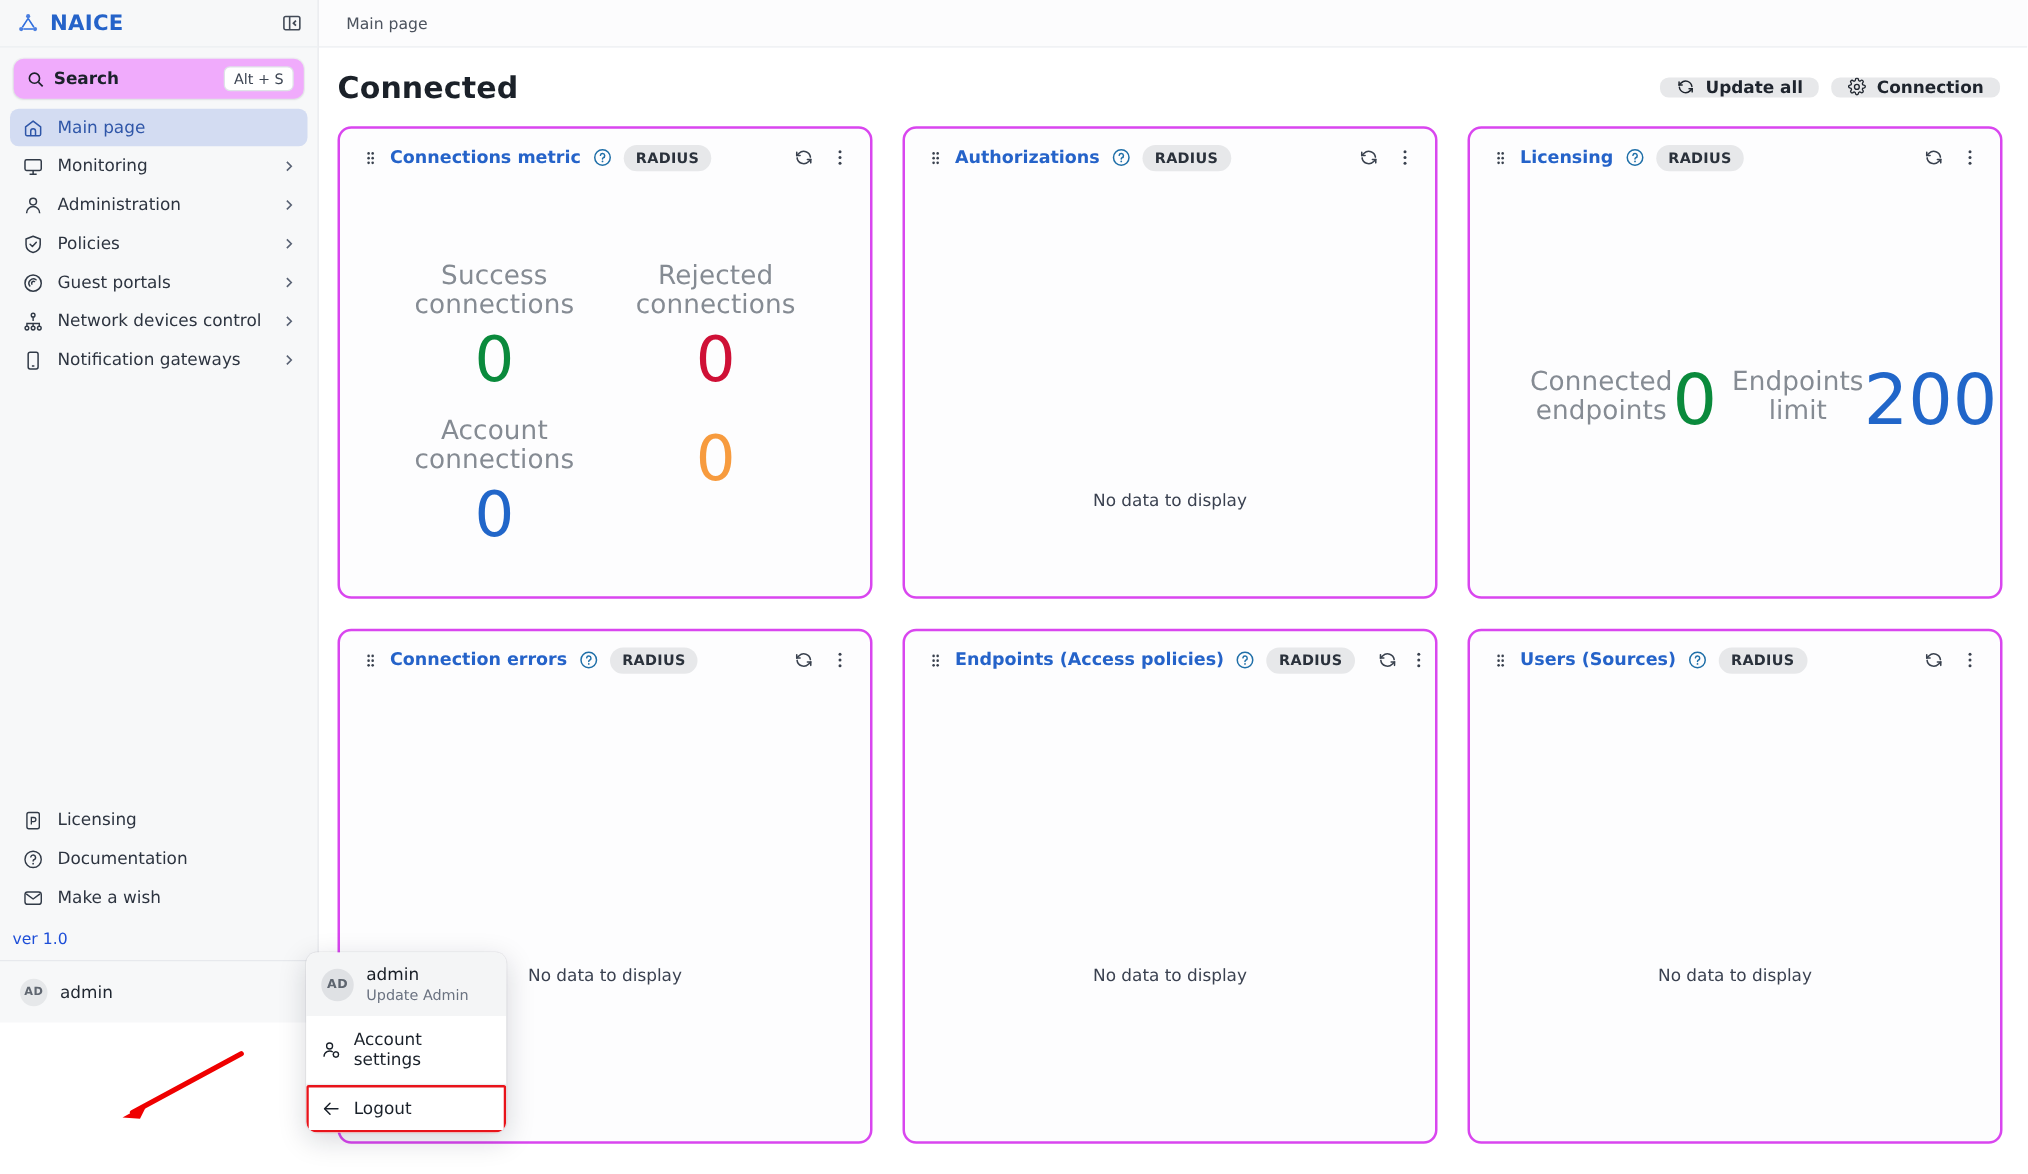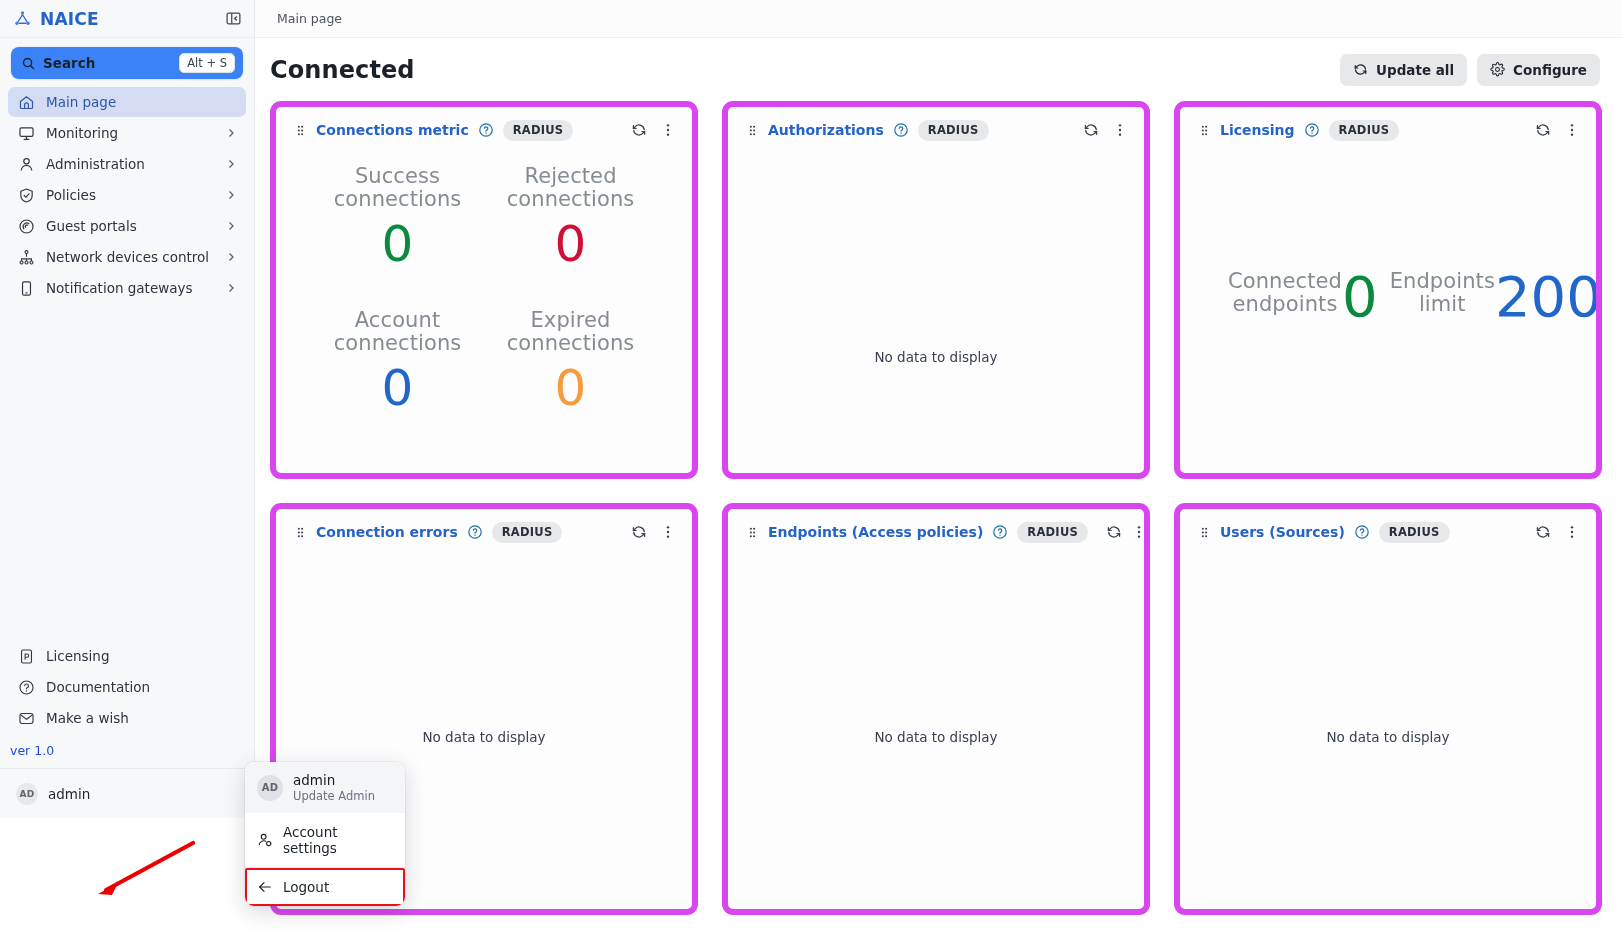--- a/index.html
+++ b/index.html
@@ -27,21 +27,21 @@
   .brand { display: flex; align-items: center; gap: 8px; flex: 1; }
   .brand-name {
     color: #2563c9; font-size: 17px; font-weight: 600; letter-spacing: .2px;
   }
   .collapse-btn {
     width: 20px; height: 20px; display: flex; align-items: center; justify-content: center;
     color: #424a57; cursor: pointer;
   }
   .search-wrap { padding: 9px 11px 6px 11px; }
   .search-box {
-    height: 32px; background: #3b82f6; border-radius: 8px;
+    height: 32px; background: #f0abfc; border-radius: 8px;
     display: flex; align-items: center; padding: 0 8px 0 10px;
     box-shadow: 0 1px 2px rgba(16,24,40,.07), 0 0 0 1px rgba(16,24,40,.04);
     gap: 7px; cursor: text;
   }
   .search-box .label { flex: 1; font-size: 13.5px; color: #1c222b; font-weight: 600; }
   .kbd {
     font-size: 11.5px; color: #3d4553; background: #ffffff;
     border: 1px solid #dfe3e8; border-radius: 5px; padding: 2px 7px;
   }
   .nav { padding: 2px 8px 0 8px; display: flex; flex-direction: column; gap: 1px; }
@@ -78,35 +78,35 @@
     display: flex; align-items: center; padding: 0 22px; background: #fcfcfd;
   }
   .crumb { font-size: 12.5px; color: #4c535e; }
   .page-head {
     height: 63px; flex: 0 0 63px; display: flex; align-items: center;
     padding: 0 22px 0 15px;
   }
   .page-title { font-size: 24px; color: #1b2129; font-weight: 600; flex: 1; letter-spacing: .1px; }
   .head-actions { display: flex; gap: 10px; }
   .btn {
-    height: 32px; background: #e7e8ea; border: none; border-radius: 7px;
+    height: 16px; background: #e7e8ea; border: none; border-radius: 7px;
     display: flex; align-items: center; gap: 8px; padding: 0 13px;
     font-size: 13.5px; color: #1e242d; font-weight: 600; cursor: pointer;
     font-family: inherit;
   }
   .btn svg { flex: 0 0 15px; }
 
   .grid {
     flex: 1; display: grid; grid-template-columns: repeat(3, 1fr);
     grid-template-rows: 378px 1fr; gap: 24px; padding: 0 20px 24px 15px;
     min-height: 0;
   }
   .card {
-    background: #fdfdfe; border: 6px solid #d946ef; border-radius: 11px;
-    display: flex; flex-direction: column; overflow: hidden;
+    background: #fdfdfe; border: 2px solid #d946ef; border-radius: 11px;
+    display: flex; flex-direction: column; overflow: hidden; gap: 48px;
   }
   .card-head { height: 46px; flex: 0 0 46px; display: flex; align-items: center; padding: 0 14px 0 18px; gap: 9px; }
   .drag { width: 13px; color: #39414e; flex: 0 0 13px; cursor: grab; display:flex; }
   .card-title { font-size: 14px; font-weight: 700; color: #2563c9; white-space: nowrap; cursor: pointer; }
   .help-ic { color: #1f6fa8; width: 16px; height: 16px; display: flex; cursor: pointer; }
   .badge {
     background: #e7e8ea; color: #2a313b; font-size: 11.5px; font-weight: 600;
     border-radius: 11px; padding: 3px 10px 4px 10px; letter-spacing: .25px;
   }
   .head-spacer { flex: 1; }
@@ -375,21 +375,21 @@
           </span>
           <span>Update all</span>
         </button>
         <button class="btn">
           <span style="display:flex;">
             <svg width="15" height="15" viewBox="0 0 24 24" fill="none" stroke="#1e242d" stroke-width="1.7">
                 <circle cx="12" cy="12" r="3.1"></circle>
                 <path d="M19.2 14.4 a1.6 1.6 0 0 0 .3 1.8 l.1 .1 a1.9 1.9 0 1 1 -2.7 2.7 l-.1 -.1 a1.6 1.6 0 0 0 -1.8 -.3 a1.6 1.6 0 0 0 -1 1.5 v.2 a1.9 1.9 0 0 1 -3.8 0 v-.1 a1.6 1.6 0 0 0 -1 -1.5 a1.6 1.6 0 0 0 -1.8 .3 l-.1 .1 a1.9 1.9 0 1 1 -2.7 -2.7 l.1 -.1 a1.6 1.6 0 0 0 .3 -1.8 a1.6 1.6 0 0 0 -1.5 -1 h-.2 a1.9 1.9 0 0 1 0 -3.8 h.1 a1.6 1.6 0 0 0 1.5 -1 a1.6 1.6 0 0 0 -.3 -1.8 l-.1 -.1 a1.9 1.9 0 1 1 2.7 -2.7 l.1 .1 a1.6 1.6 0 0 0 1.8 .3 h.1 a1.6 1.6 0 0 0 1 -1.5 v-.2 a1.9 1.9 0 0 1 3.8 0 v.1 a1.6 1.6 0 0 0 1 1.5 a1.6 1.6 0 0 0 1.8 -.3 l.1 -.1 a1.9 1.9 0 1 1 2.7 2.7 l-.1 .1 a1.6 1.6 0 0 0 -.3 1.8 v.1 a1.6 1.6 0 0 0 1.5 1 h.2 a1.9 1.9 0 0 1 0 3.8 h-.1 a1.6 1.6 0 0 0 -1.5 1 z"></path>
               </svg>
           </span>
-          <span>Configure</span>
+          <span>Connection</span>
         </button>
       </div>
     </div>
 
     <div class="grid">
 
       <div class="card">
         <div class="card-head">
           <span class="drag">
             <svg width="13" height="13" viewBox="0 0 24 24" fill="#39414e">
@@ -435,21 +435,20 @@
             </div>
             <div class="metric">
               <div class="metric-label">Rejected connections</div>
               <div class="metric-value" style="color:#cf1036">0</div>
             </div>
             <div class="metric">
               <div class="metric-label">Account connections</div>
               <div class="metric-value" style="color:#2166c9">0</div>
             </div>
             <div class="metric">
-              <div class="metric-label">Expired connections</div>
               <div class="metric-value" style="color:#f79b3e">0</div>
             </div>
           </div>
         </div>
       </div>
 
       <div class="card">
         <div class="card-head">
           <span class="drag">
             <svg width="13" height="13" viewBox="0 0 24 24" fill="#39414e">

